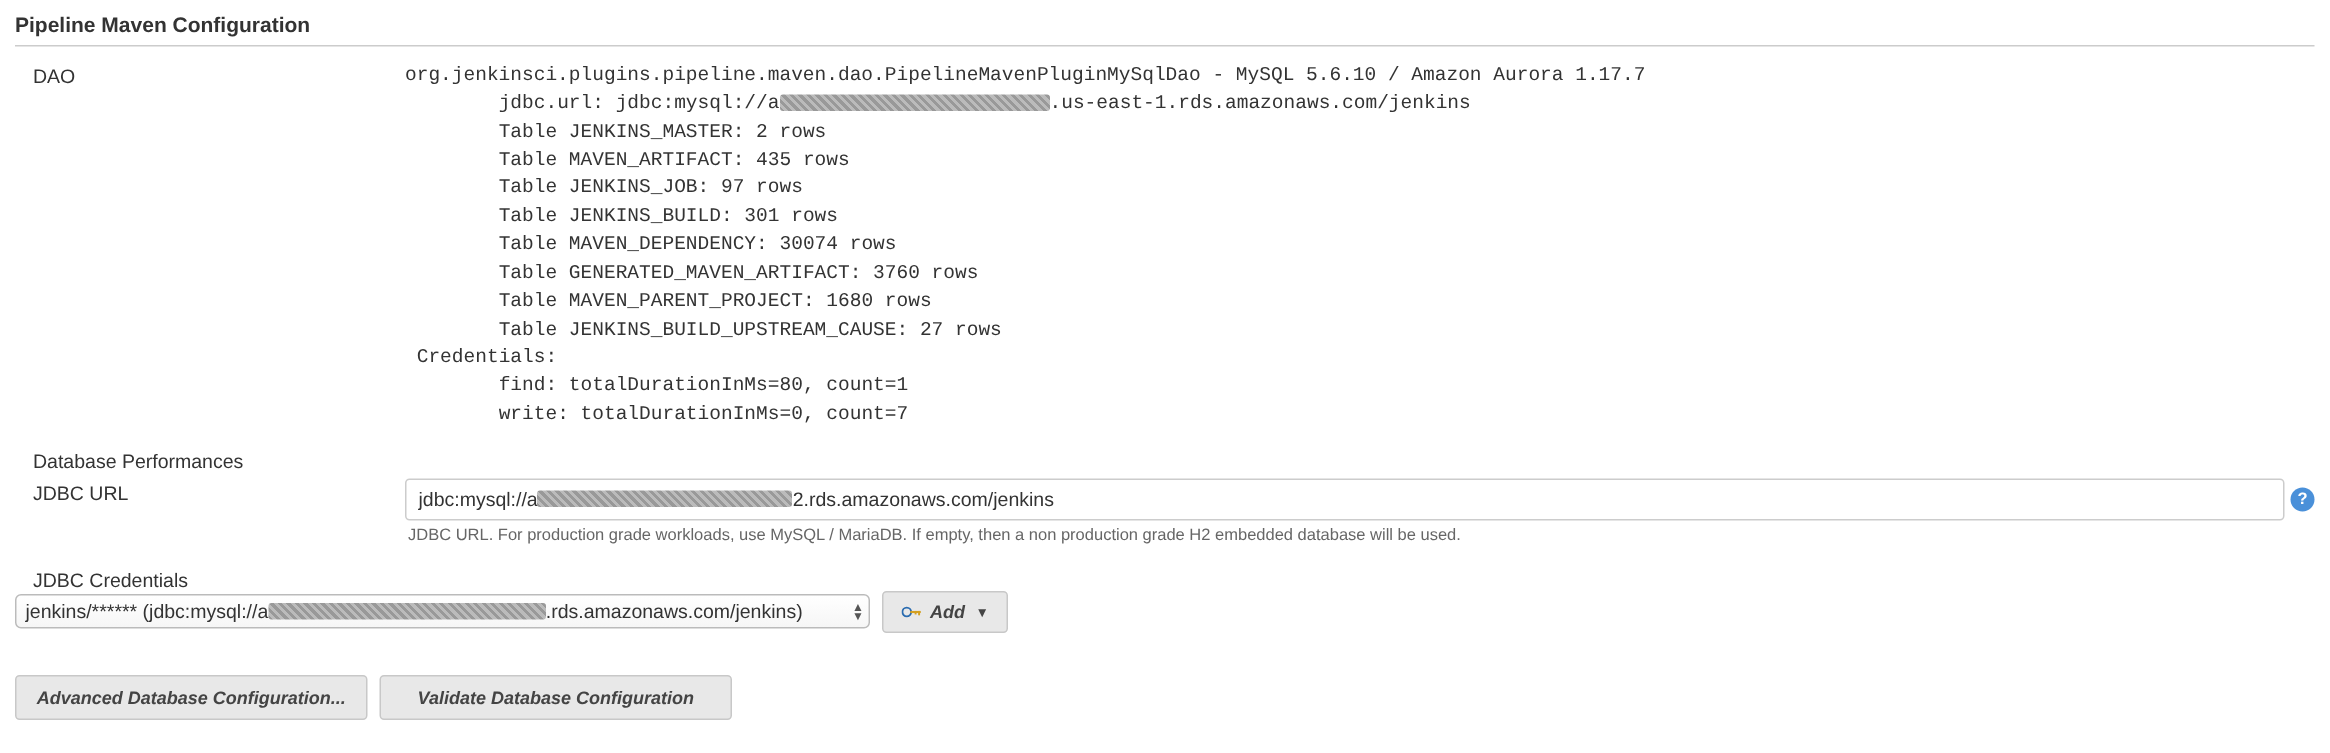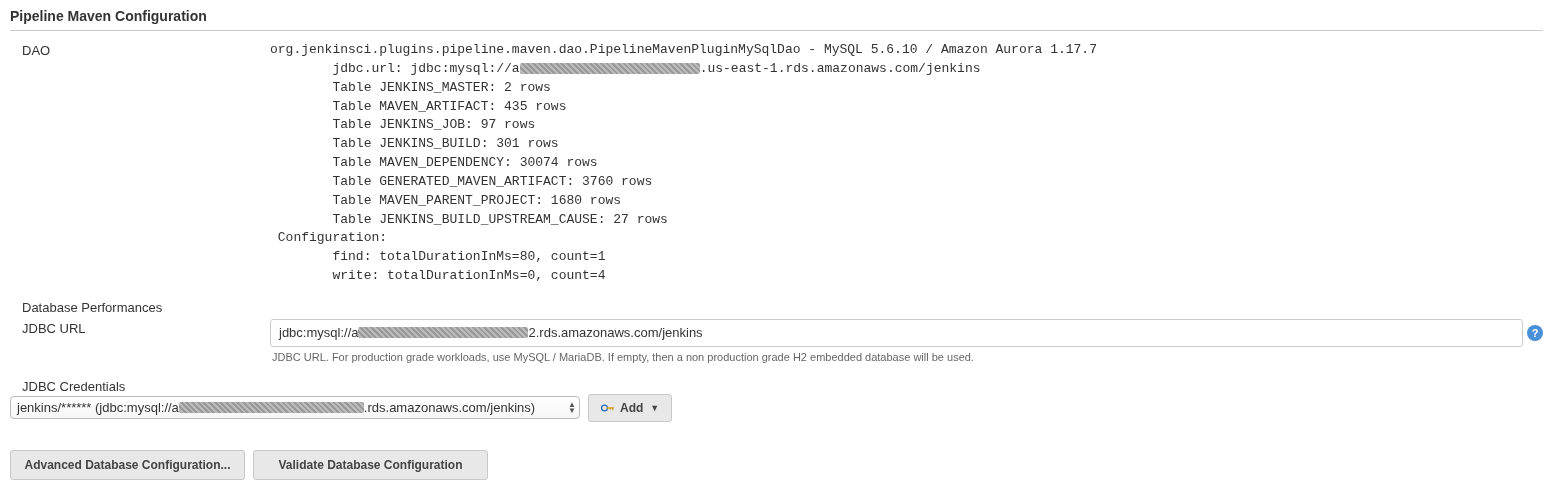--- a/index.html
+++ b/index.html
@@ -112,20 +112,21 @@
       border: 1px solid #c8c8c8;
       border-radius: 3px;
       padding: 0 12px;
       font-size: 12px;
       font-weight: bold;
       color: #444;
       cursor: pointer;
       display: inline-flex;
       align-items: center;
       gap: 5px;
+      font-style: italic;
     }
     .key-icon {
       width: 14px;
       height: 10px;
       display: inline-block;
     }
     .caret-down {
       font-size: 9px;
       margin-left: 2px;
     }
@@ -186,23 +187,23 @@
     <div class="dao-text"><span>org.jenkinsci.plugins.pipeline.maven.dao.PipelineMavenPluginMySqlDao - MySQL 5.6.10 / Amazon Aurora 1.17.7</span>
         <span>jdbc.url: jdbc:mysql://a</span><span class="redacted"></span><span>.us-east-1.rds.amazonaws.com/jenkins</span>
         <span>Table JENKINS_MASTER: 2 rows</span>
         <span>Table MAVEN_ARTIFACT: 435 rows</span>
         <span>Table JENKINS_JOB: 97 rows</span>
         <span>Table JENKINS_BUILD: 301 rows</span>
         <span>Table MAVEN_DEPENDENCY: 30074 rows</span>
         <span>Table GENERATED_MAVEN_ARTIFACT: 3760 rows</span>
         <span>Table MAVEN_PARENT_PROJECT: 1680 rows</span>
         <span>Table JENKINS_BUILD_UPSTREAM_CAUSE: 27 rows</span>
- <span>Configuration:</span>
+ <span>Credentials:</span>
         <span>find: totalDurationInMs=80, count=1</span>
-        <span>write: totalDurationInMs=0, count=4</span></div>
+        <span>write: totalDurationInMs=0, count=7</span></div>
   </div>
 </div>
 
 <div class="sub-label">Database Performances</div>
 
 <div class="row">
   <div class="label-col">JDBC URL</div>
   <div class="value-col">
     <div class="input-line">
       <div class="input-display">

